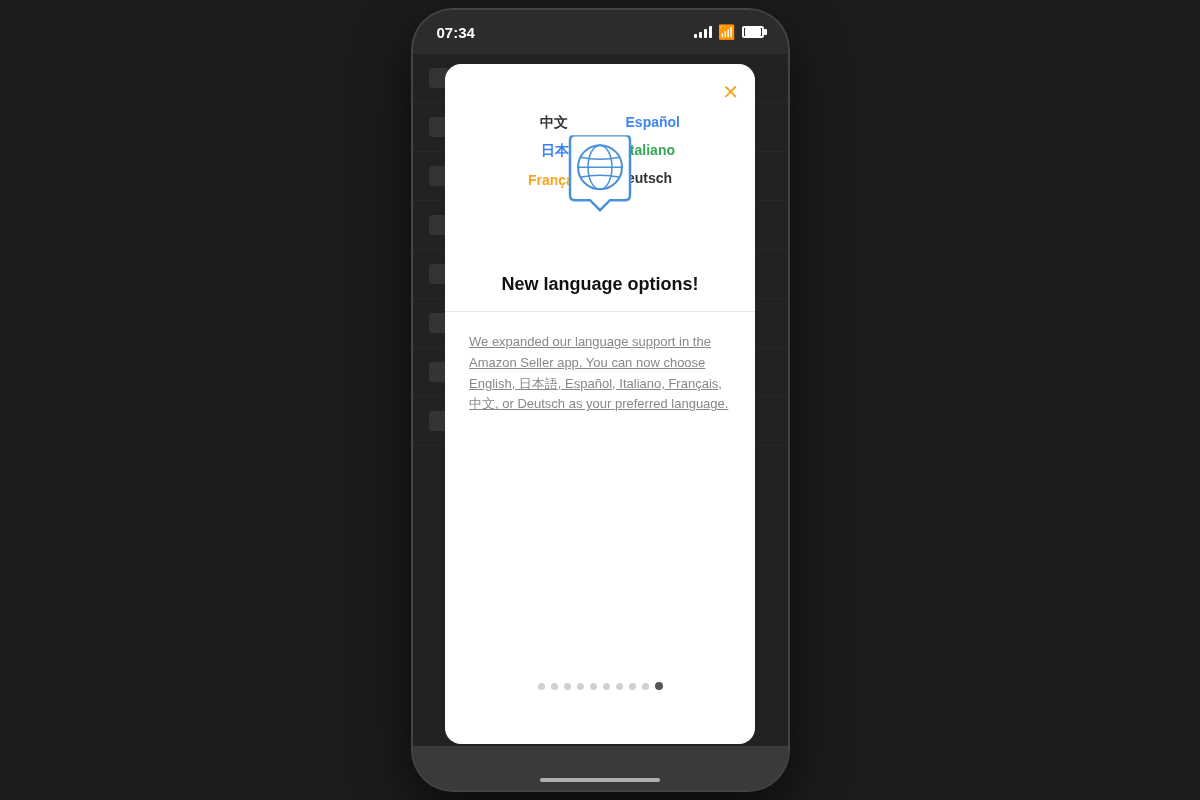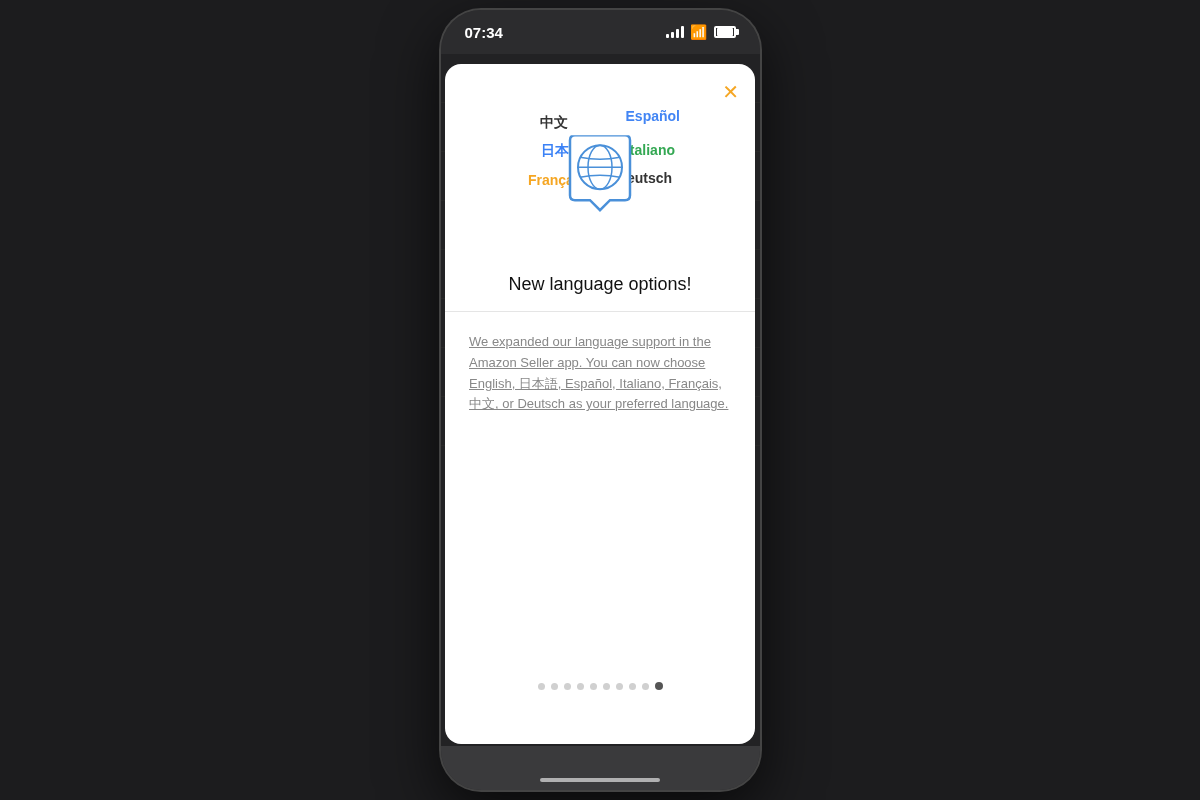--- a/index.html
+++ b/index.html
@@ -9,21 +9,21 @@
       height: 800px;
       background: #1c1c1e;
       display: flex;
       align-items: center;
       justify-content: center;
       font-family: -apple-system, BlinkMacSystemFont, 'Helvetica Neue', Arial, sans-serif;
       overflow: hidden;
     }
 
     .phone-frame {
-      width: 319px;
+      width: 375px;
       height: 780px;
       background: #2c2c2e;
       border-radius: 40px;
       position: relative;
       overflow: hidden;
       box-shadow: 0 0 0 2px #444, 0 20px 60px rgba(0,0,0,0.7);
     }
 
     .status-bar {
       height: 44px;
@@ -194,28 +194,28 @@
 
     .lang-label {
       position: absolute;
       font-size: 14px;
       font-weight: 600;
     }
 
     .lang-chinese { top: 10px; left: 20px; color: #333; }
     .lang-japanese { top: 38px; left: 21px; color: #3b82f6; }
     .lang-french { top: 68px; left: 8px; color: #F5A623; }
-    .lang-spanish { top: 4px; right: 0px; color: #4285F4; }
+    .lang-spanish { top: 10px; right: 0px; color: #4285F4; }
     .lang-italian { top: 38px; right: 5px; color: #34A853; }
     .lang-deutsch { top: 66px; right: 8px; color: #333; }
 
     .modal-title {
       text-align: center;
       font-size: 18px;
-      font-weight: 400;
+      font-weight: 700;
       color: #111;
       padding: 10px 24px 16px;
     }
 
     .modal-divider {
       height: 1px;
       background: #e5e5e5;
       margin: 0 0 20px;
     }
 

